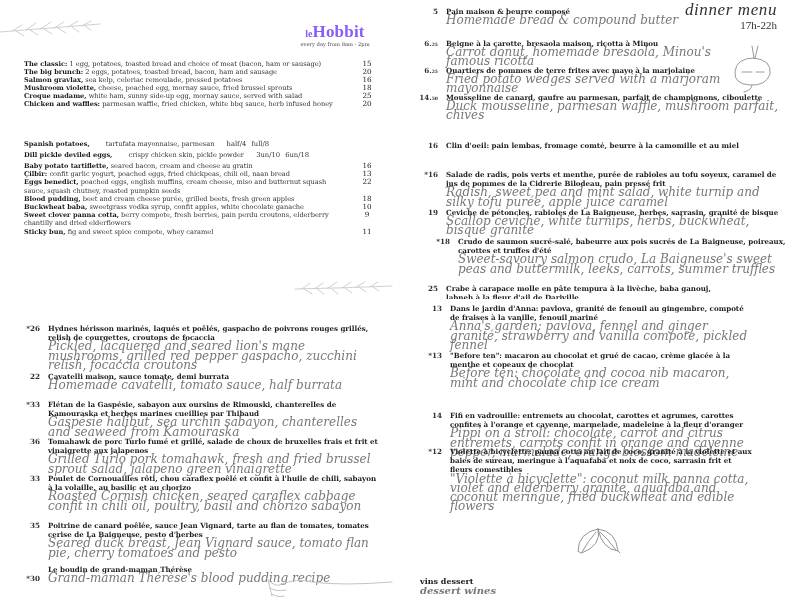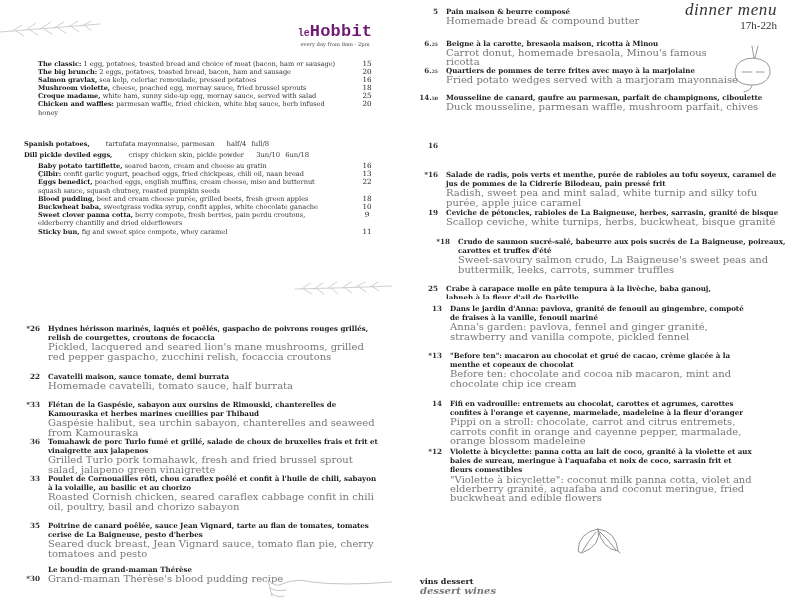--- a/index.html
+++ b/index.html
@@ -9,28 +9,28 @@
     .page { position: absolute; top: 0; height: 600px; width: 400px; overflow: hidden; background: #fff; }
     .page-left { left: 0; }
     .page-right { left: 400px; }
 
     
     .deco { position: absolute; }
     .deco svg { display: block; }
 
     
     .logo { position: absolute; left: 285px; top: 23px; text-align: center; width: 100px; }
-    .logo-main { font-family: Liberation Mono, monospace; color: #701a75; line-height: 1; white-space: nowrap; }
+    .logo-main { font-family: Liberation Serif, serif; color: #8b5cf6; line-height: 1; white-space: nowrap; }
     .logo-le { font-size: 10px; font-weight: bold; }
     .logo-name { font-size: 17px; font-weight: bold; letter-spacing: 0.2px; }
     .logo-sub { font-size: 5.2px; color: #444; margin-top: 1px; white-space: nowrap; }
 
     
     .brunch-list { position: absolute; left: 24px; top: 60px; width: 352px; }
-    .brunch-row { display: flex; justify-content: space-between; align-items: flex-start; font-size: 6.6px; line-height: 8.1px; margin-left: 14px; }
+    .brunch-row { display: flex; justify-content: space-between; align-items: flex-start; font-size: 6.6px; line-height: 8.1px; }
     .brunch-row .desc { flex: 1; padding-right: 20px; }
     .brunch-row .name { font-weight: bold; color: #1c1c1c; }
     .brunch-row .rest { color: #333; }
     .brunch-row .price { width: 18px; text-align: center; font-size: 7.2px; color: #222; }
 
     .sides-list { position: absolute; left: 24px; top: 139px; width: 352px; }
     .side-row { font-size: 6.6px; line-height: 11px; white-space: nowrap; }
     .side-row .name { font-weight: bold; color: #1c1c1c; }
     .side-row .rest { color: #333; margin-left: 14px; }
     .side-row .opts { color: #333; margin-left: 10px; font-size: 6.8px; }
@@ -38,21 +38,21 @@
 
     .brunch-list-2 { position: absolute; left: 24px; top: 162px; width: 352px; }
     .brunch-list-2 .brunch-row { line-height: 8.2px; }
 
     
     .dish { position: absolute; display: flex; }
     .dish .dprice { width: 28px; font-size: 7.2px; font-weight: bold; color: #333; text-align: right; padding-right: 8px; line-height: 9.2px; white-space: nowrap; }
     .dish .dprice sup { font-size: 4.5px; vertical-align: top; position: relative; top: 0.5px; }
     .dish .dbody { flex: 1; }
     .dish .fr { font-size: 7.1px; font-weight: bold; line-height: 9.2px; color: #1e1e1e; }
-    .dish .en { font-size: 10px; line-height: 9.2px; color: #777; font-family: "DejaVu Serif", serif; }
+    .dish .en { font-size: 12px; font-style: italic; line-height: 9.2px; color: #777; font-family: "DejaVu Serif", serif; }
 
     
     .dinner-title { position: absolute; right: 23px; top: 1px; text-align: right; }
     .dinner-title .t1 { font-size: 17px; font-style: italic; color: #333; font-family: "Liberation Serif", serif; letter-spacing: 0.6px; line-height: 18px; }
     .dinner-title .t2 { font-size: 11px; color: #333; line-height: 13px; font-family: "Liberation Serif", serif; }
 
     .dessert-wines { position: absolute; left: 20px; top: 576px; }
     .dessert-wines .w1 { font-size: 8px; font-weight: bold; color: #222; line-height: 10px; }
     .dessert-wines .w2 { font-size: 10px; font-style: italic; color: #777; line-height: 10px; font-weight: bold; }
   </style>
@@ -258,20 +258,21 @@
     <div class="dprice"><span>14.</span><sup>50</sup></div>
     <div class="dbody">
         <div class="fr">Mousseline de canard, gaufre au parmesan, parfait de champignons, ciboulette</div>
         <div class="en">Duck mousseline, parmesan waffle, mushroom parfait, chives</div>
       </div>
   </div>
 
   <div class="dish" style="left:18px;top:141px;width:366px;">
     <div class="dprice">16</div>
     <div class="dbody">
+        <div class="fr">Clin d'oeil: pain lembas, fromage comté, beurre à la camomille et au miel</div>
       </div>
   </div>
   <div class="dish" style="left:18px;top:170px;width:366px;">
     <div class="dprice">*16</div>
     <div class="dbody">
         <div class="fr">Salade de radis, pois verts et menthe, purée de rabioles au tofu soyeux, caramel de jus de pommes de la Cidrerie Bilodeau, pain pressé frit</div>
         <div class="en">Radish, sweet pea and mint salad, white turnip and silky tofu purée, apple juice caramel</div>
       </div>
   </div>
   <div class="dish" style="left:18px;top:208px;width:366px;">
@@ -303,21 +304,21 @@
           <div class="en">Anna's garden: pavlova, fennel and ginger granité, strawberry and vanilla compote, pickled fennel</div>
         </div>
     </div>
     <div class="dish" style="left:8px;top:52px;width:330px;">
       <div class="dprice">*13</div>
       <div class="dbody">
           <div class="fr">"Before ten": macaron au chocolat et grué de cacao, crème glacée à la menthe et copeaux de chocolat</div>
           <div class="en">Before ten: chocolate and cocoa nib macaron, mint and chocolate chip ice cream</div>
         </div>
     </div>
-    <div class="dish" style="left:8px;top:100px;width:330px;">
+    <div class="dish" style="left:8px;top:112px;width:330px;">
       <div class="dprice">14</div>
       <div class="dbody">
           <div class="fr">Fifi en vadrouille: entremets au chocolat, carottes et agrumes, carottes confites à l'orange et cayenne, marmelade, madeleine à la fleur d'oranger</div>
           <div class="en">Pippi on a stroll: chocolate, carrot and citrus entremets, carrots confit in orange and cayenne pepper, marmalade, orange blossom madeleine</div>
         </div>
     </div>
     <div class="dish" style="left:8px;top:148px;width:330px;">
       <div class="dprice">*12</div>
       <div class="dbody">
           <div class="fr">Violette à bicyclette: panna cotta au lait de coco, granité à la violette et aux baies de sureau, meringue à l'aquafaba et noix de coco, sarrasin frit et fleurs comestibles</div>

